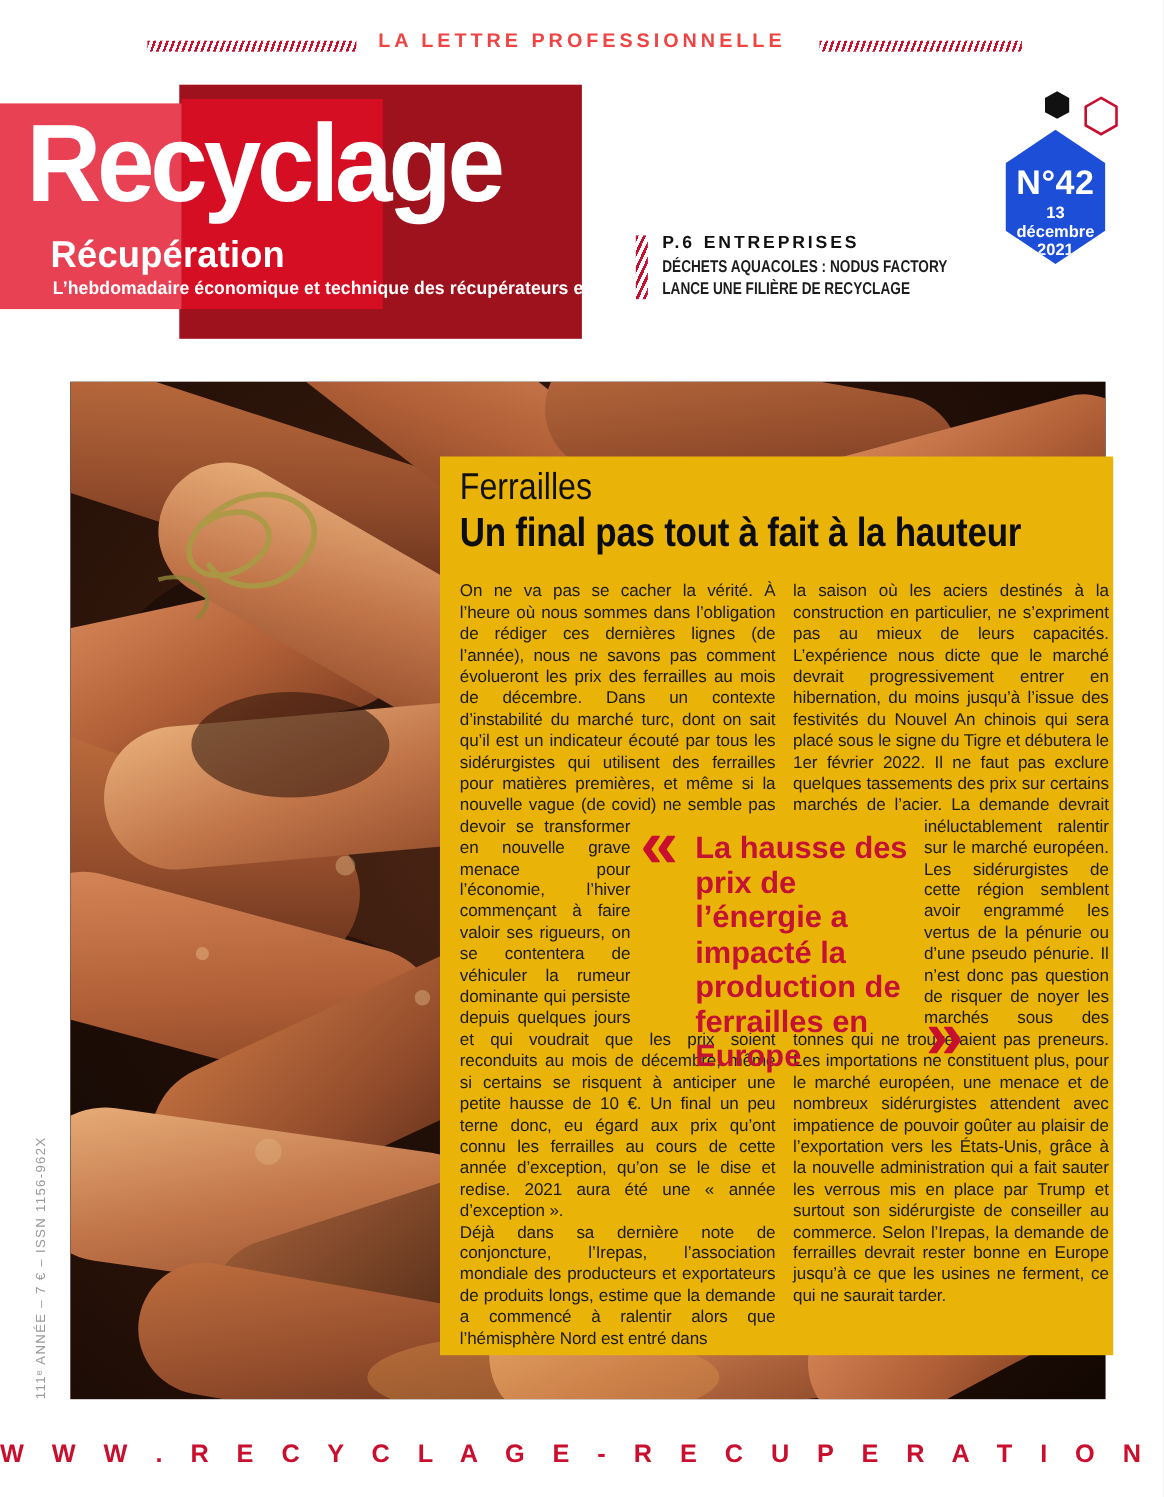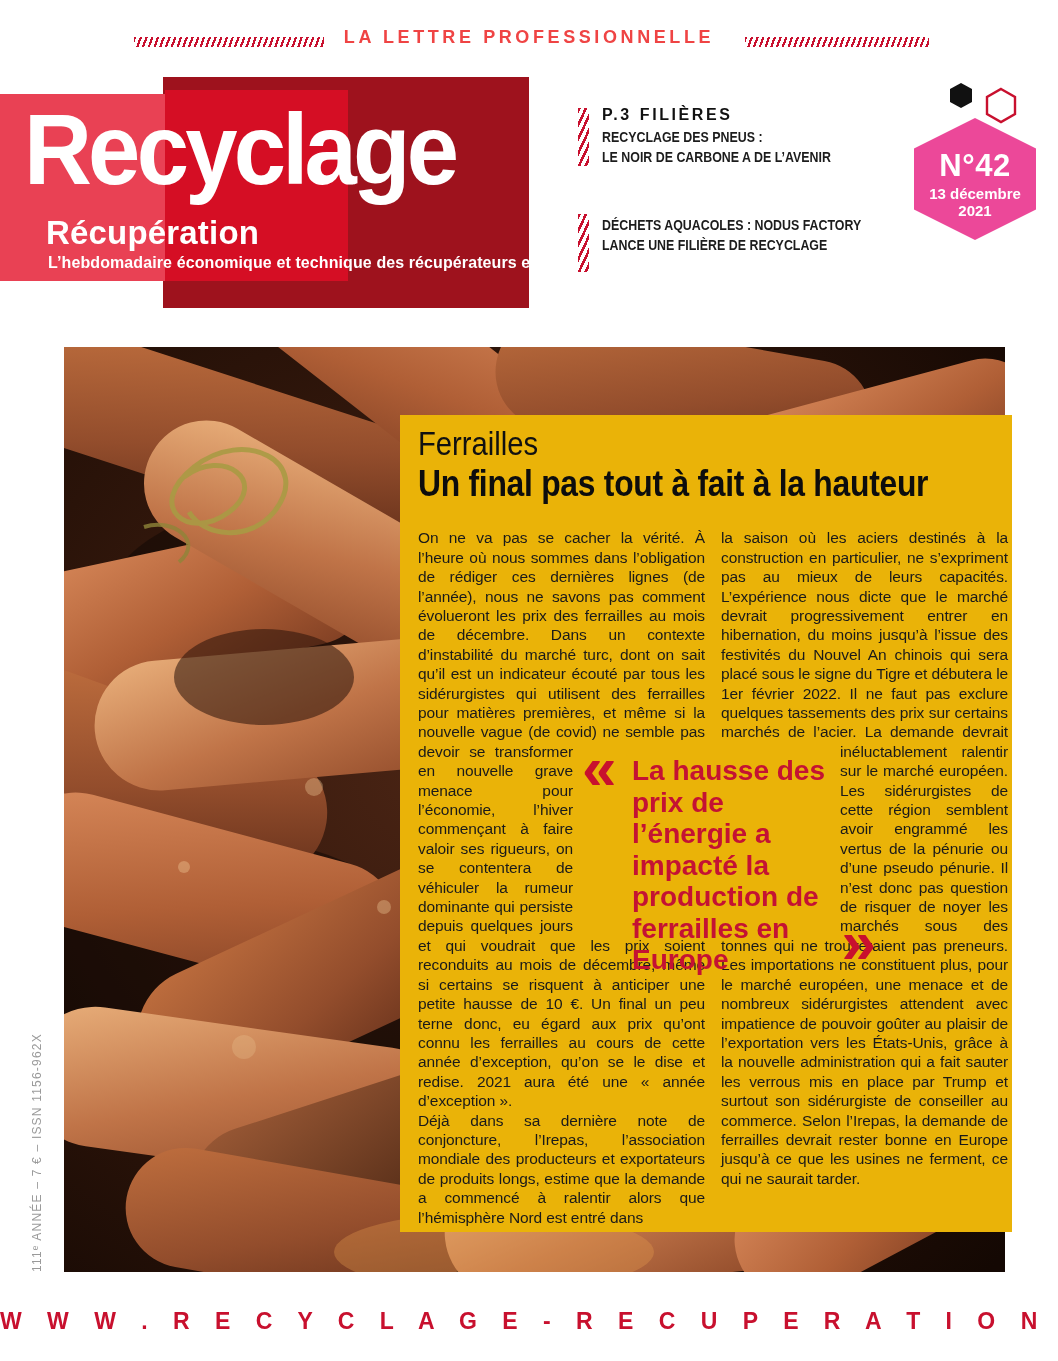--- a/index.html
+++ b/index.html
@@ -51,21 +51,21 @@
   .toc-head{font-size:16px;font-weight:700;color:#111111;letter-spacing:2.6px;white-space:nowrap;}
   .toc-head .pg{margin-right:8px;}
   .toc-line{
     font-size:15.5px;font-weight:700;color:#1c1c1c;line-height:20px;white-space:nowrap;
     display:inline-block;transform:scaleX(0.8);transform-origin:left top;
   }
   .toc-lines{margin-top:3px;}
   
   .badge-cluster{position:absolute;left:908px;top:76px;width:130px;height:170px;}
   .hex-big{
-    position:absolute;left:6px;top:42px;width:122px;height:122px;background:#ec4899;
+    position:absolute;left:6px;top:42px;width:91px;height:122px;background:#1d4ed8;
     clip-path:polygon(50% 0%,100% 25%,100% 75%,50% 100%,0% 75%,0% 25%);
     color:#ffffff;text-align:center;
   }
   .hex-big .num{margin-top:30px;font-size:31px;font-weight:800;letter-spacing:0.5px;}
   .hex-big .date{font-size:15px;font-weight:700;margin-top:1px;}
   .hex-big .year{font-size:15px;font-weight:700;}
   .hex-small-svg{position:absolute;left:0;top:0;}
   
   .photo{position:absolute;left:64px;top:347px;width:941px;height:925px;overflow:hidden;background:#1b0d07;}
   .photo svg{display:block;width:941px;height:925px;}
@@ -118,35 +118,26 @@
 
   <div class="logo">
     <div class="blk blk-dark"></div>
     <div class="blk blk-bright"></div>
     <div class="blk blk-rose"></div>
     <div class="logo-title">Recyclage</div>
     <div class="logo-sub">Récupération</div>
     <div class="logo-tagline">L’hebdomadaire économique et technique des récupérateurs et recycleurs</div>
   </div>
 
-  <div class="toc-item toc-1">
+  <div class="toc-item toc-2">
     <div class="toc-bar"></div>
     <div class="toc-text">
       <div class="toc-head">
-        <span class="pg">P.3</span><span>FILIÈRES</span>
-      </div>
-      <div class="toc-lines">
-        <span class="toc-line">RECYCLAGE DES PNEUS :</span><br>
-        <span class="toc-line">LE NOIR DE CARBONE A DE L’AVENIR</span>
-      </div>
-    </div>
-  </div>
-  <div class="toc-item toc-2">
-    <div class="toc-bar"></div>
-    <div class="toc-text">
+        <span class="pg">P.6</span><span>ENTREPRISES</span>
+      </div>
       <div class="toc-lines">
         <span class="toc-line">DÉCHETS AQUACOLES : NODUS FACTORY</span><br>
         <span class="toc-line">LANCE UNE FILIÈRE DE RECYCLAGE</span>
       </div>
     </div>
   </div>
 
   <div class="badge-cluster">
     <svg class="hex-small-svg" width="130" height="60">
       <polygon points="53,7 64,13 64,26 53,32 42,26 42,13" fill="#111111"></polygon>

